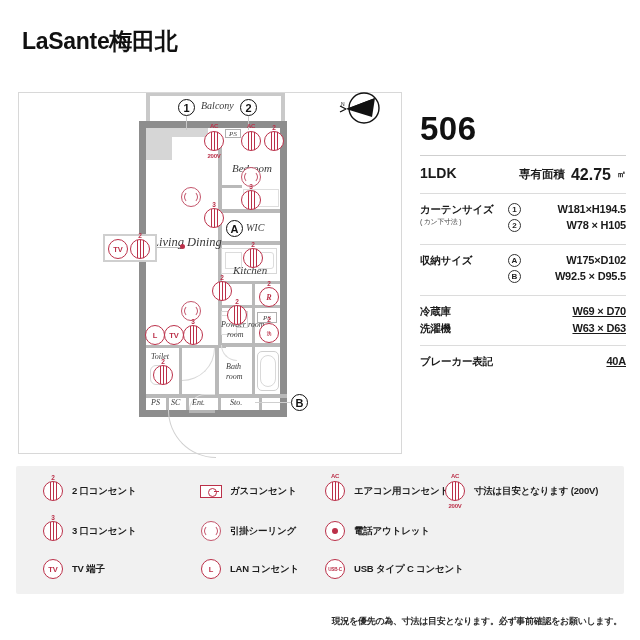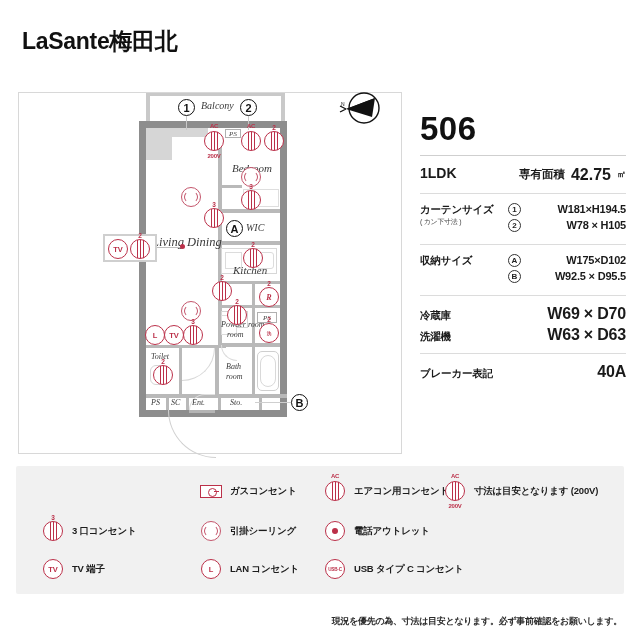--- a/index.html
+++ b/index.html
@@ -204,21 +204,21 @@
     width:13px; height:13px; flex:none;
     border:1px solid #333; border-radius:50%;
     font-size:8px; display:flex; align-items:center; justify-content:center;
     color:#222; font-weight:bold;
   }
   .specrow .val { font-size:11px; font-weight:bold; letter-spacing:-0.2px; }
   .specrow .spacer { flex:1; }
 
   .kv { display:flex; justify-content:space-between; align-items:baseline; margin-bottom:3px; }
   .kv .k { font-size:10.5px; font-weight:bold; letter-spacing:-0.2px; }
-  .kv .v { font-size:16px; font-weight:bold; letter-spacing:-0.2px; }
+  .kv .v { font-size:11px; font-weight:bold; letter-spacing:-0.2px;text-decoration:underline; }
 
   
   #legend {
     position:absolute;
     left:16px; top:466px;
     width:608px; height:128px;
     background:#f1f1f1;
     border-radius:2px;
   }
   .lgrid {
@@ -577,20 +577,34 @@
 
   <div class="kv">
     <span class="k">ブレーカー表記</span>
     <span class="v">40A</span>
   </div>
 </div>
 
 <div id="legend">
   <div class="lgrid">
 
+    <div class="litem" style="left:26px;top:14px;">
+      <span class="licon">
+        <span class="sym" style="position:absolute;left:1px;top:1px;">
+          <span class="ring"></span>
+          <span class="bars">
+              <i style="left:7px;"></i>
+              <i style="left:10px;"></i>
+              <i style="left:13px;"></i>
+            </span>
+          <span class="num">2</span>
+        </span>
+      </span>
+      <span class="lbl">2 口コンセント</span>
+    </div>
 
     <div class="litem" style="left:184px;top:14px;">
       <span class="licon">
         <span class="gassym" style="position:absolute;left:0;top:5px;"></span>
       </span>
       <span class="lbl">ガスコンセント</span>
     </div>
 
     <div class="litem" style="left:308px;top:14px;">
       <span class="licon">

